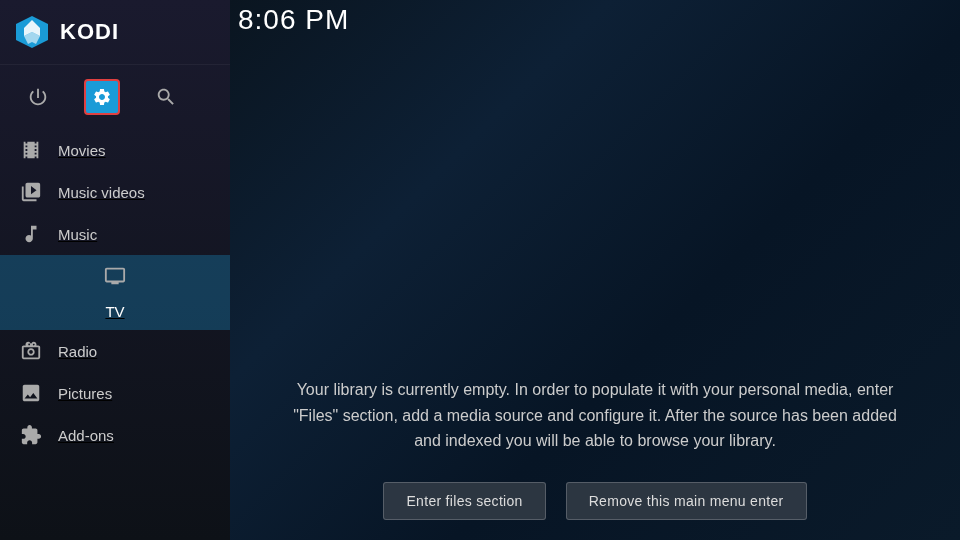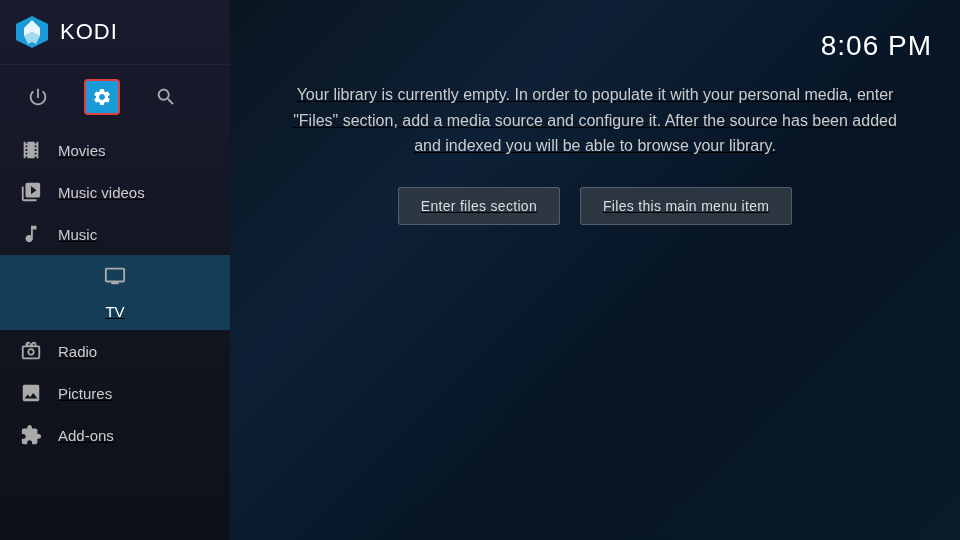--- a/index.html
+++ b/index.html
@@ -35,21 +35,21 @@
 
     .kodi-logo {
       width: 36px;
       height: 36px;
       flex-shrink: 0;
     }
 
     .kodi-title {
       color: #ffffff;
       font-size: 22px;
-      font-weight: normal;
+      font-weight: bold;
       letter-spacing: 1px;
     }
 
     .sidebar-icons-row {
       display: flex;
       align-items: center;
       padding: 14px 20px;
       gap: 28px;
     }
 
@@ -115,39 +115,38 @@
       flex: 1;
       height: 540px;
       background: linear-gradient(135deg, #0a1520 0%, #0d2035 30%, #071525 60%, #0a1a2a 100%);
       display: flex;
       flex-direction: column;
       position: relative;
     }
 
     .top-bar {
       display: flex;
-      justify-content: flex-end;
-      padding: 30px 28px 0 0;
+      padding: 4px 28px 0 0;
+      margin-left: 8px;
     }
 
     .time-display {
       color: #ffffff;
       font-size: 28px;
       font-weight: 300;
       letter-spacing: 1px;
     }
 
     .content-area {
       flex: 1;
       display: flex;
       flex-direction: column;
       align-items: center;
-      justify-content: flex-start;
+      justify-content: flex-end;
       padding: 20px 60px;
-      text-decoration: underline;
     }
 
     .library-message {
       color: #cccccc;
       font-size: 16px;
       line-height: 1.6;
       text-align: center;
       margin-bottom: 28px;
       max-width: 640px;
     }
@@ -279,16 +278,16 @@
 <div class="main-content">
   <div class="top-bar">
     <span class="time-display">8:06 PM</span>
   </div>
 
   <div class="content-area">
     <p class="library-message">Your library is currently empty. In order to populate it with your personal media, enter "Files" section, add a media source and configure it. After the source has been added and indexed you will be able to browse your library.</p>
 
     <div class="action-buttons">
       <button class="action-btn">Enter files section</button>
-      <button class="action-btn">Files this main menu item</button>
+      <button class="action-btn">Remove this main menu enter</button>
     </div>
   </div>
 </div>
 
 </body></html>

